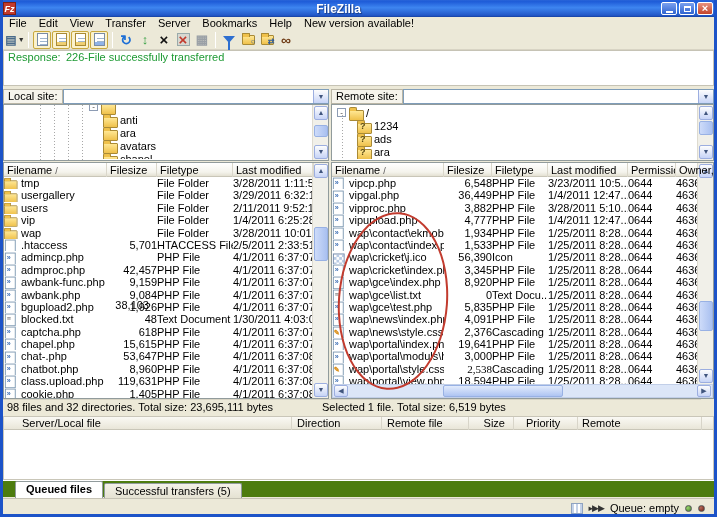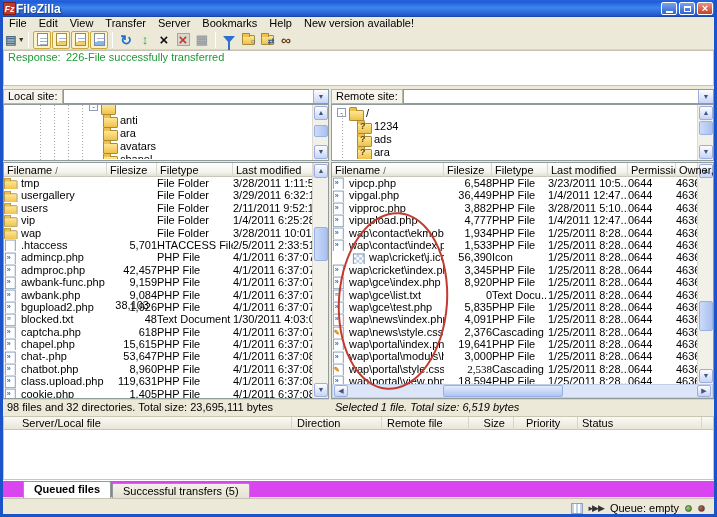--- a/index.html
+++ b/index.html
@@ -6,21 +6,21 @@
   html,body { width:717px; height:517px; overflow:hidden; }
   body { font-family:"Liberation Sans", sans-serif; font-size:11px; background:#ECE9D8; position:relative; }
 
   
   .frame { position:absolute; inset:0; border-left:3px solid #1C53C8; border-right:3px solid #1C53C8; border-bottom:3px solid #1C53C8; pointer-events:none; z-index:50; }
   .titlebar { position:absolute; left:0; top:0; width:717px; height:17px;
     background:linear-gradient(180deg,#2964D8 0%,#1E5CD8 10%,#3E85F0 45%,#2258C8 90%,#16409F 100%);
     display:flex; align-items:center; z-index:40; }
   .title-logo { width:13px; height:13px; margin-left:3px; background:#C23A2C; color:#fff; font-weight:bold; font-style:italic;
     font-size:9px; line-height:13px; text-align:center; border:1px solid #7E1F14; }
-  .title-text { flex:1; text-align:left; color:#fff; font-weight:bold; font-size:12px; text-shadow:1px 1px 1px #173A86; }
+  .title-text { flex:1; text-align:center; color:#fff; font-weight:bold; font-size:12px; text-shadow:1px 1px 1px #173A86; }
   .title-btns { display:flex; gap:2px; margin-right:4px; }
   .tbn { width:16px; height:13px; border:1px solid #fff; border-radius:2px; display:flex; align-items:center; justify-content:center;
     color:#fff; font-size:9px; line-height:9px; background:linear-gradient(180deg,#7AA1EF,#2E63D0); }
   .tbn.close { background:linear-gradient(180deg,#E8937F,#C4432A); font-size:11px; font-weight:bold; }
   .tbn .minus { width:7px; height:2px; background:#fff; margin-top:6px; }
   .tbn .rest { width:7px; height:6px; border:1px solid #fff; border-top-width:2px; }
 
   .menubar { position:absolute; left:3px; top:17px; width:711px; height:13px; display:flex; align-items:center; background:#ECE9D8; z-index:40;}
   .menu-item { padding:0 6px; height:13px; line-height:13px; color:#000; }
 
@@ -96,21 +96,21 @@
   .hsb-thumb { position:absolute; top:0px; height:12px; background:linear-gradient(180deg,#E2EBFC,#AEC4F2); border:1px solid #98B1E4; border-radius:2px; }
 
   .liststatus { position:absolute; height:15px; line-height:15px; padding-left:4px; background:#ECE9D8; border-top:1px solid #D8D4C4; white-space:nowrap; }
 
   
   .queue-hdr { position:absolute; left:3px; top:416px; width:711px; height:14px; background:linear-gradient(180deg,#FAF9F4,#E9E6D8); border:1px solid #C9C6B8; }
   .qcol { position:absolute; top:0; height:13px; line-height:13px; white-space:nowrap; border-right:1px solid #D8D5C9; padding-right:8px; }
   .queue-body { position:absolute; left:3px; top:430px; width:711px; height:50px; background:#fff; border:1px solid #C9C6B8; border-top:none; }
 
   
-  .tabsbar { position:absolute; left:3px; top:480px; width:711px; height:17px; display:flex; align-items:flex-start; padding-left:20px; background:#d946ef; border-top:1px solid #fff; }
+  .tabsbar { position:absolute; left:3px; top:480px; width:711px; height:17px; display:flex; align-items:flex-start; padding-left:12px; background:#4d7c0f; border-top:1px solid #fff; }
   .tab { height:16px; line-height:15px; padding:0 10px; border:1px solid #919B9C; border-bottom:none; border-radius:2px 2px 0 0; background:linear-gradient(180deg,#F4F2E8,#E4E1D1); margin-right:1px; margin-top:2px; }
   .tab.active { background:#fff; font-weight:bold; margin-top:0; height:17px; }
 
   
   .statusbar { position:absolute; left:0; top:498px; width:717px; height:19px; background:#ECE9D8; border-top:1px solid #C6C3B5; display:flex; align-items:center; justify-content:flex-end; gap:6px; padding:0 12px 0 0; z-index:40; }
   .sb-grid { width:12px; height:11px; border:1px solid #8FA3C0; background:repeating-linear-gradient(90deg,#C4D2E8 0 2px,#fff 2px 4px); }
   .sb-arrows { color:#333; font-size:9px; letter-spacing:-1px; }
   .led { width:7px; height:7px; border-radius:50%; border:1px solid #555; }
   .led.green { background:radial-gradient(circle at 35% 35%, #9CD66C, #3F7A28); }
   .led.red { background:radial-gradient(circle at 35% 35%, #B46A5A, #6E1F14); }
@@ -577,21 +577,21 @@
           </span>
           <span>wap\contact\index.php</span>
         </div>
         <div class="cell r" style="left: 112px; width: 48px;">1,533</div>
         <div class="cell" style="left: 160px; width: 56px;">PHP File</div>
         <div class="cell" style="left: 216px; width: 80px;">1/25/2011 8:28...</div>
         <div class="cell" style="left: 296px; width: 48px;">0644</div>
         <div class="cell r" style="left: 344px; width: 26px;">463650</div>
       </div>
       <div class="lrow">
-        <div class="cell namecell" style="left: 0px; width: 112px; padding-left: 20px;">
+        <div class="cell namecell" style="left: 0px; width: 112px;">
           <span class="fi fi-ico"></span>
           <span>wap\cricket\j.ico</span>
         </div>
         <div class="cell r" style="left: 112px; width: 48px;">56,390</div>
         <div class="cell" style="left: 160px; width: 56px;">Icon</div>
         <div class="cell" style="left: 216px; width: 80px;">1/25/2011 8:28...</div>
         <div class="cell" style="left: 296px; width: 48px;">0644</div>
         <div class="cell r" style="left: 344px; width: 26px;">463650</div>
       </div>
       <div class="lrow">
@@ -729,31 +729,31 @@
     <div class="sb-btn" style="top:1px;">▲</div>
     <div class="sb-thumb" style="top:138px; height:30px;"></div>
     <div class="sb-btn" style="bottom:1px;">▼</div>
   </div>
   <div class="hscroll" style="left:0; right:0; bottom:0;">
     <div class="hsb-btn" style="left:1px;">◀</div>
     <div class="hsb-thumb" style="left:110px; width:120px;"></div>
     <div class="hsb-btn" style="right:1px;">▶</div>
   </div>
 </div>
-<div class="liststatus" style="left:331px; top:399px; width:383px;font-style:italic;">Selected 1 file. Total size: 6,519 bytes</div>
+<div class="liststatus" style="left:318px; top:399px; width:383px;">Selected 1 file. Total size: 6,519 bytes</div>
 
 <div class="annot" id="annot" style="left: 338px; top: 212px; width: 110px; height: 178px; transform: rotate(4deg); border: 2px solid rgb(194, 59, 46);"></div>
 
 <div class="queue-hdr" id="queue-hdr">
     <div class="qcol" style="left: 18px; width: 270px;">Server/Local file</div>
     <div class="qcol" style="left: 293px; width: 85px;">Direction</div>
     <div class="qcol" style="left: 383px; width: 82px;">Remote file</div>
     <div class="qcol" style="left: 470px; width: 40px; text-align: right;">Size</div>
     <div class="qcol" style="left: 522px; width: 52px;">Priority</div>
-    <div class="qcol" style="left: 578px; width: 120px;">Status</div>
+    <div class="qcol" style="left: 578px; width: 120px;">Remote</div>
   </div>
 <div class="queue-body"></div>
 
 <div class="tabsbar" id="tabsbar">
     <div class="tab active">Queued files</div>
     <div class="tab">Successful transfers (5)</div>
   </div>
 
 <div class="statusbar">
   <span class="sb-grid"></span>

